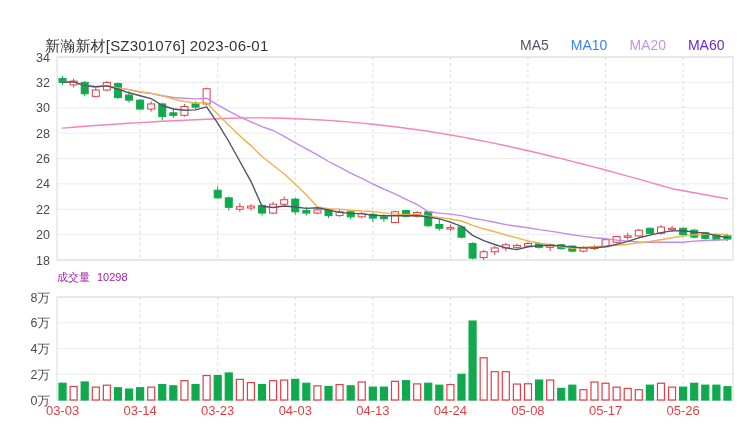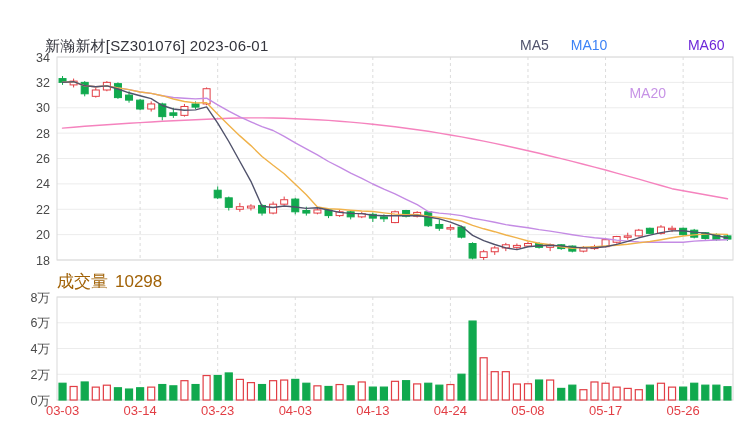--- a/index.html
+++ b/index.html
@@ -2,34 +2,34 @@
 <html><head>
 <meta charset="utf-8">
 <style>
   html,body{margin:0;padding:0;background:#fff;}
   #app{position:relative;width:740px;height:440px;background:#ffffff;overflow:hidden;
        font-family:"Liberation Sans",sans-serif;}
   .chart-title{position:absolute;left:45px;top:37px;font-size:15px;color:#33343c;
        letter-spacing:.2px;white-space:nowrap;}
   .legend{position:absolute;top:37px;left:520px;display:flex;gap:22px;font-size:14px;
        font-weight:500;white-space:nowrap;text-align:right;}
-  .vol-title{position:absolute;left:57px;top:270px;font-size:17px;color:#a16207;white-space:nowrap;}
+  .vol-title{position:absolute;left:57px;top:270px;font-size:11px;color:#a21caf;white-space:nowrap;}
   .vol-title .val{margin-left:7px;}
   svg{position:absolute;left:0;top:0;}
 </style>
 </head>
 <body>
 
 <div id="app">
   <div class="chart-title">新瀚新材[SZ301076] 2023-06-01</div>
 
   <div class="legend">
     <span id="legend-0" style="color: rgb(80, 82, 107);">MA5</span>
     <span id="legend-1" style="color: #3b82f6;">MA10</span>
-    <span id="legend-2" style="color: rgb(199, 147, 230); margin-top: 48px;">MA20</span>
+    <span id="legend-2" style="color: rgb(199, 147, 230);">MA20</span>
     <span id="legend-3" style="color: #6d28d9;">MA60</span>
   </div>
 
   <div class="vol-title">
     <span>成交量</span><span class="val">10298</span>
   </div>
 
   <svg id="chart" width="740" height="440">
       <g>
         <line x1="57" y1="57" x2="733" y2="57" stroke="#ececec" stroke-width="1"></line>

